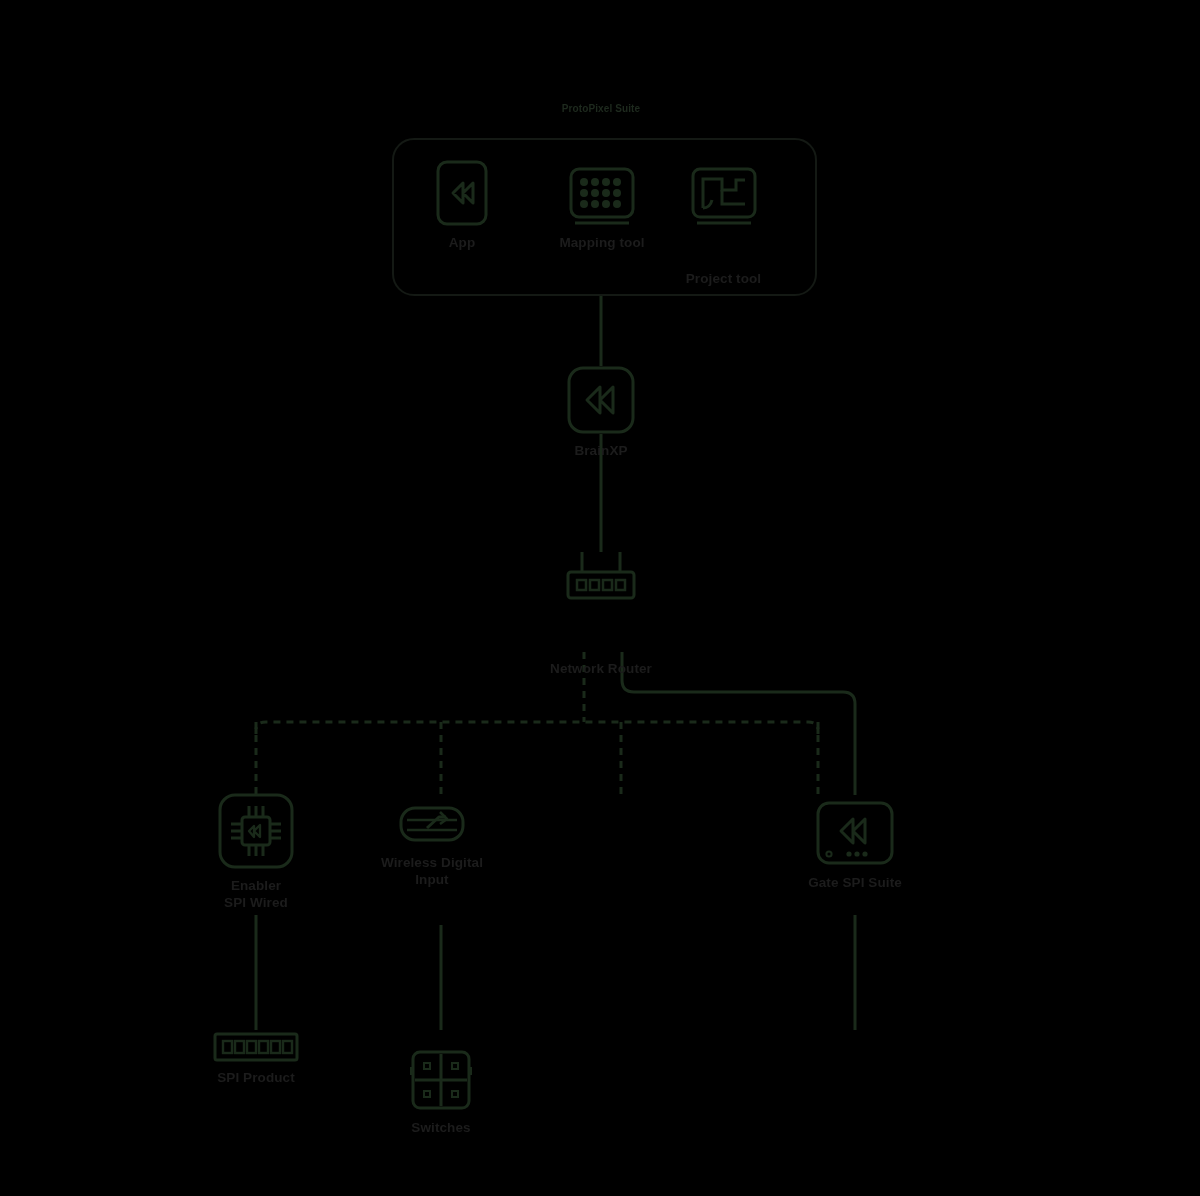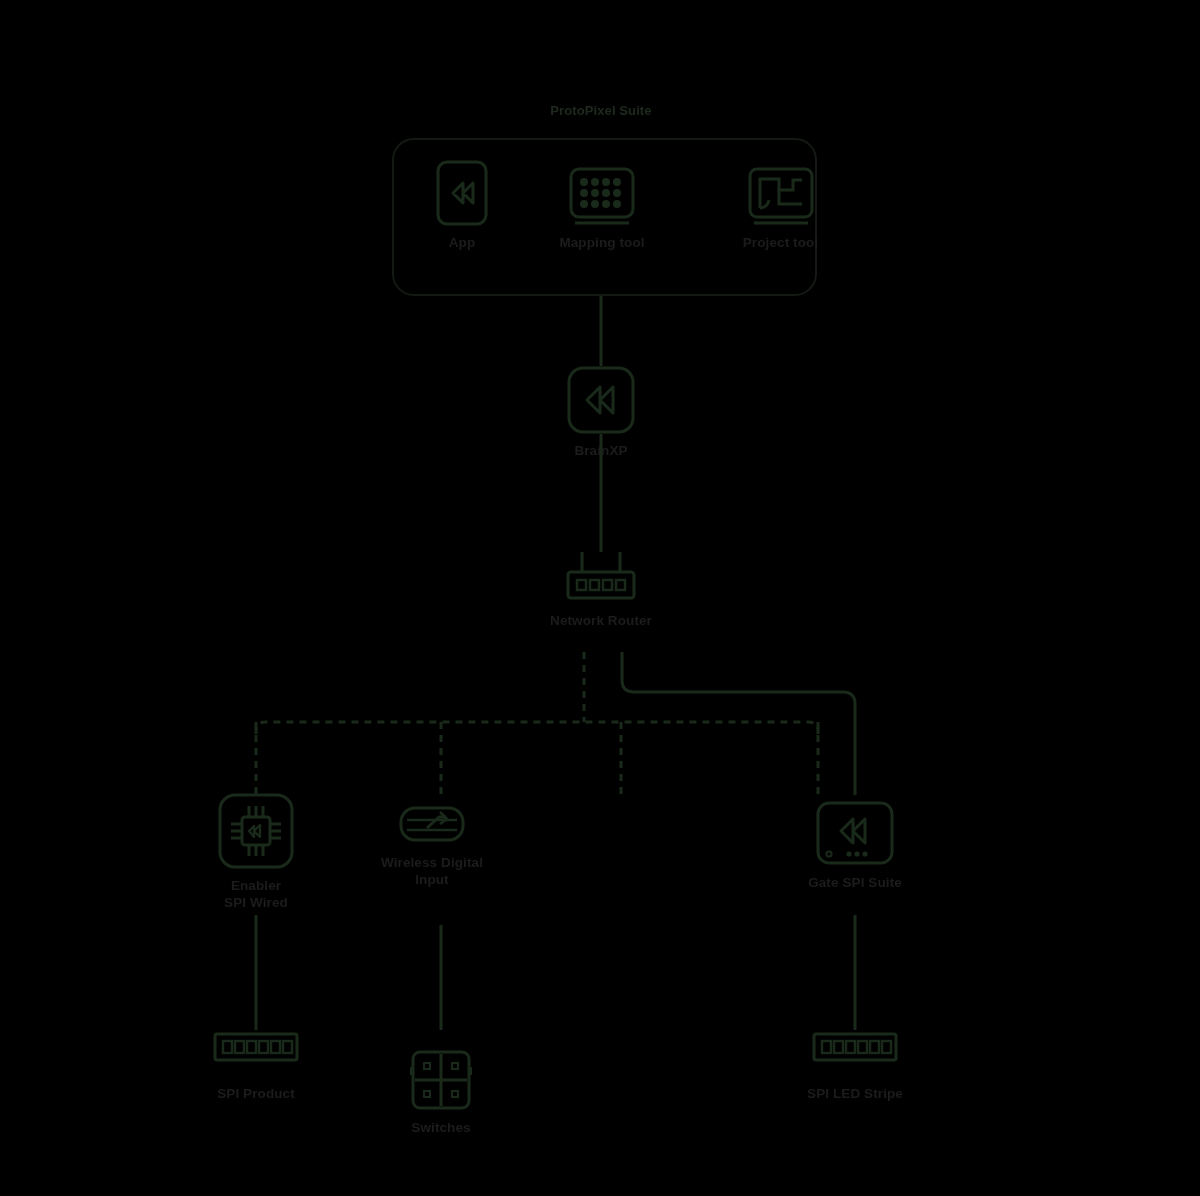--- a/index.html
+++ b/index.html
@@ -38,21 +38,21 @@
     font-size: 13.5px;
     font-weight: bold;
     line-height: 1.25;
     text-align: center;
     color: #1c1c1c;
     letter-spacing: 0.1px;
     white-space: pre-line;
   }
   .group-title {
     position: absolute;
-    font-size: 13px;
+    font-size: 10px;
     font-weight: bold;
     color: #1e2a1e;
     text-align: center;
     letter-spacing: 0.1px;
   }
   .group-box {
     position: absolute;
     border: 2px solid #141914;
     border-radius: 22px;
     box-sizing: border-box;
@@ -128,21 +128,21 @@
             <circle cx="33" cy="38" r="4"></circle>
             <circle cx="44" cy="38" r="4"></circle>
             <circle cx="55" cy="38" r="4"></circle>
         </g>
         <line x1="13" y1="57" x2="67" y2="57" stroke="#1a2a1a" stroke-width="3"></line>
       </svg>
     </span>
     <div class="node-label">Mapping tool</div>
   </div>
 
-  <div class="node" style="left:733px; top:166px; width:95px;">
+  <div class="node" style="left:676px; top:166px; width:95px;gap:36px;">
     <span class="icon-wrap">
       <svg width="80" height="60" viewBox="0 0 80 60">
         <rect x="9" y="3" width="62" height="48" rx="7" fill="none" stroke="#1a2a1a" stroke-width="3"></rect>
         <path d="M19 42 L19 13 L38 13 L38 24 L52 24 L52 14 L61 14" fill="none" stroke="#1a2a1a" stroke-width="3"></path>
         <path d="M38 24 L38 38 L61 38" fill="none" stroke="#1a2a1a" stroke-width="3"></path>
         <path d="M19 42 Q 26 42 28 34" fill="none" stroke="#1a2a1a" stroke-width="3"></path>
         <line x1="13" y1="57" x2="67" y2="57" stroke="#1a2a1a" stroke-width="3"></line>
       </svg>
     </span>
     <div class="node-label">Project tool</div>
@@ -151,21 +151,21 @@
   <div class="node" style="left:551px; top:366px; width:100px;align-items:center;">
     <span class="icon-wrap">
       <svg width="68" height="68" viewBox="0 0 68 68">
         <rect x="2" y="2" width="64" height="64" rx="14" fill="none" stroke="#1a2a1a" stroke-width="3"></rect>
         <path d="M20 34 L33 21 L33 34 L46 21 L46 47 L33 34 L33 47 Z" fill="none" stroke="#1a2a1a" stroke-width="3" stroke-linejoin="round"></path>
       </svg>
     </span>
     <div class="node-label">BrainXP</div>
   </div>
 
-  <div class="node" style="left:521px; top:550px; width:160px;">
+  <div class="node" style="left:521px; top:550px; width:160px;gap:48px;">
     <span class="icon-wrap">
       <svg width="90" height="54" viewBox="0 0 90 54">
         <line x1="26" y1="2" x2="26" y2="22" stroke="#1a2a1a" stroke-width="3"></line>
         <line x1="64" y1="2" x2="64" y2="22" stroke="#1a2a1a" stroke-width="3"></line>
         <rect x="12" y="22" width="66" height="26" rx="3" fill="none" stroke="#1a2a1a" stroke-width="3"></rect>
         <g fill="none" stroke="#1a2a1a" stroke-width="2.5">
           <rect x="21" y="30" width="9" height="10"></rect>
           <rect x="34" y="30" width="9" height="10"></rect>
           <rect x="47" y="30" width="9" height="10"></rect>
           <rect x="60" y="30" width="9" height="10"></rect>
@@ -239,21 +239,21 @@
         <g fill="none" stroke="#1a2a1a" stroke-width="2.4">
           <rect x="10" y="11" width="9" height="12"></rect>
           <rect x="22" y="11" width="9" height="12"></rect>
           <rect x="34" y="11" width="9" height="12"></rect>
           <rect x="46" y="11" width="9" height="12"></rect>
           <rect x="58" y="11" width="9" height="12"></rect>
           <rect x="70" y="11" width="9" height="12"></rect>
         </g>
       </svg>
     </span>
-    <div class="node-label" style="margin-top:22px;">SPI Product</div>
+    <div class="node-label" style="margin-top:6px;">SPI Product</div>
   </div>
 
   <div class="node" style="left:381px; top:1049px; width:120px;">
     <span class="icon-wrap">
       <svg width="62" height="62" viewBox="0 0 62 62">
         <rect x="3" y="3" width="56" height="56" rx="7" fill="none" stroke="#1a2a1a" stroke-width="3"></rect>
         <line x1="31" y1="5" x2="31" y2="57" stroke="#1a2a1a" stroke-width="3"></line>
         <line x1="5" y1="31" x2="57" y2="31" stroke="#1a2a1a" stroke-width="3"></line>
         <g fill="none" stroke="#1a2a1a" stroke-width="2">
           <rect x="14" y="14" width="6" height="6"></rect>
@@ -263,30 +263,14 @@
         </g>
         <g stroke="#1a2a1a" stroke-width="2.6">
           <line x1="1" y1="18" x2="1" y2="26"></line>
           <line x1="61" y1="18" x2="61" y2="26"></line>
         </g>
       </svg>
     </span>
     <div class="node-label">Switches</div>
   </div>
 
-  <div class="node" style="left:795px; top:1030px; width:120px;">
-    <span class="icon-wrap">
-      <svg width="86" height="34" viewBox="0 0 86 34">
-        <rect x="2" y="4" width="82" height="26" rx="2" fill="none" stroke="#1a2a1a" stroke-width="3"></rect>
-        <g fill="none" stroke="#1a2a1a" stroke-width="2.4">
-          <rect x="10" y="11" width="9" height="12"></rect>
-          <rect x="22" y="11" width="9" height="12"></rect>
-          <rect x="34" y="11" width="9" height="12"></rect>
-          <rect x="46" y="11" width="9" height="12"></rect>
-          <rect x="58" y="11" width="9" height="12"></rect>
-          <rect x="70" y="11" width="9" height="12"></rect>
-        </g>
-      </svg>
-    </span>
-    <div class="node-label" style="margin-top:22px;">SPI LED Stripe</div>
-  </div>
 
 </div>
 
 </body></html>

